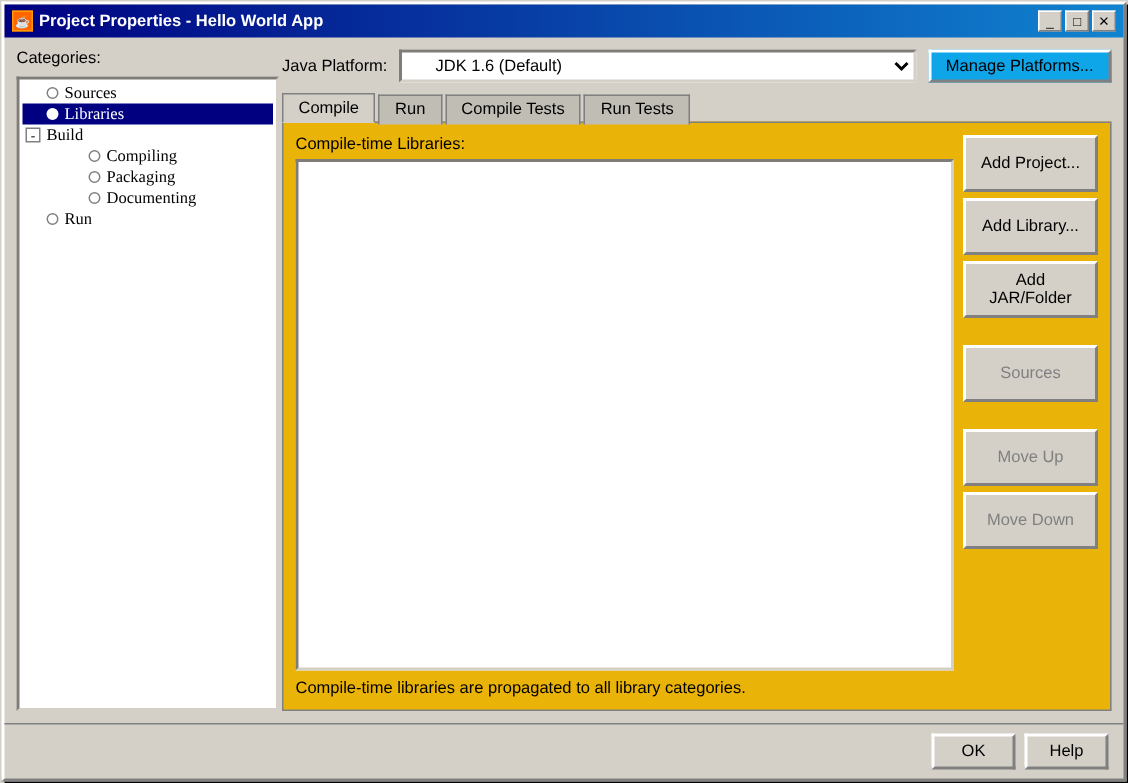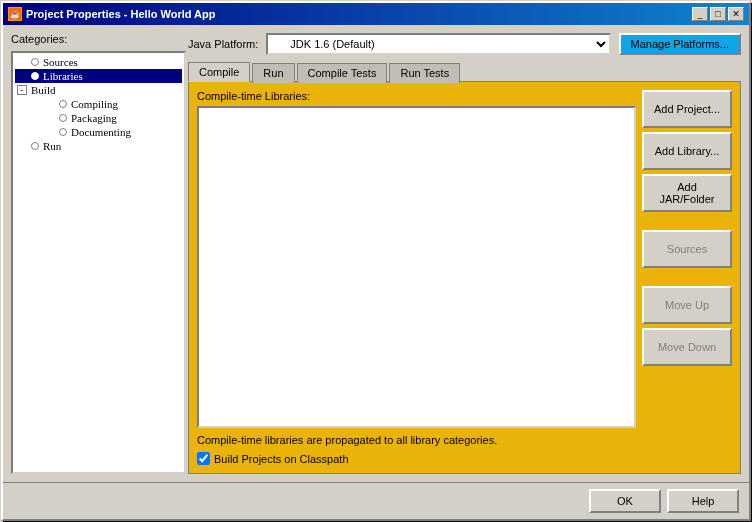--- a/index.html
+++ b/index.html
@@ -323,21 +323,21 @@
     .bottom-bar {
       display: flex;
       justify-content: flex-end;
       padding: 6px 10px;
       gap: 6px;
       border-top: 1px solid #808080;
       flex-shrink: 0;
     }
 
     .bottom-btn {
-      width: 72px;
+      width: 56px;
       height: 24px;
       background: #d4d0c8;
       border: 2px solid #808080;
       border-top-color: #ffffff;
       border-left-color: #ffffff;
       font-size: 11px;
       font-family: inherit;
       cursor: pointer;
     }
 
@@ -458,24 +458,20 @@
                 <button class="action-btn">Add Library...</button>
                 <button class="action-btn">Add JAR/Folder</button>
                 <div class="spacer"></div>
                 <button class="action-btn disabled" disabled="">Sources</button>
                 <div class="spacer"></div>
                 <button class="action-btn disabled" disabled="">Move Up</button>
                 <button class="action-btn disabled" disabled="">Move Down</button>
               </div>
             </div>
             <span class="propagate-text">Compile-time libraries are propagated to all library categories.</span>
-            <div class="checkbox-row">
-              <input type="checkbox" id="build-classpath" checked="" style="">
-              <label class="checkbox-label" for="build-classpath">Build Projects on Classpath</label>
-            </div>
           </div>
         </div>
       </div>
 
     </div>
   </div>
 
   <div class="bottom-bar">
     <button class="bottom-btn">OK</button>
     <button class="bottom-btn">Help</button>

